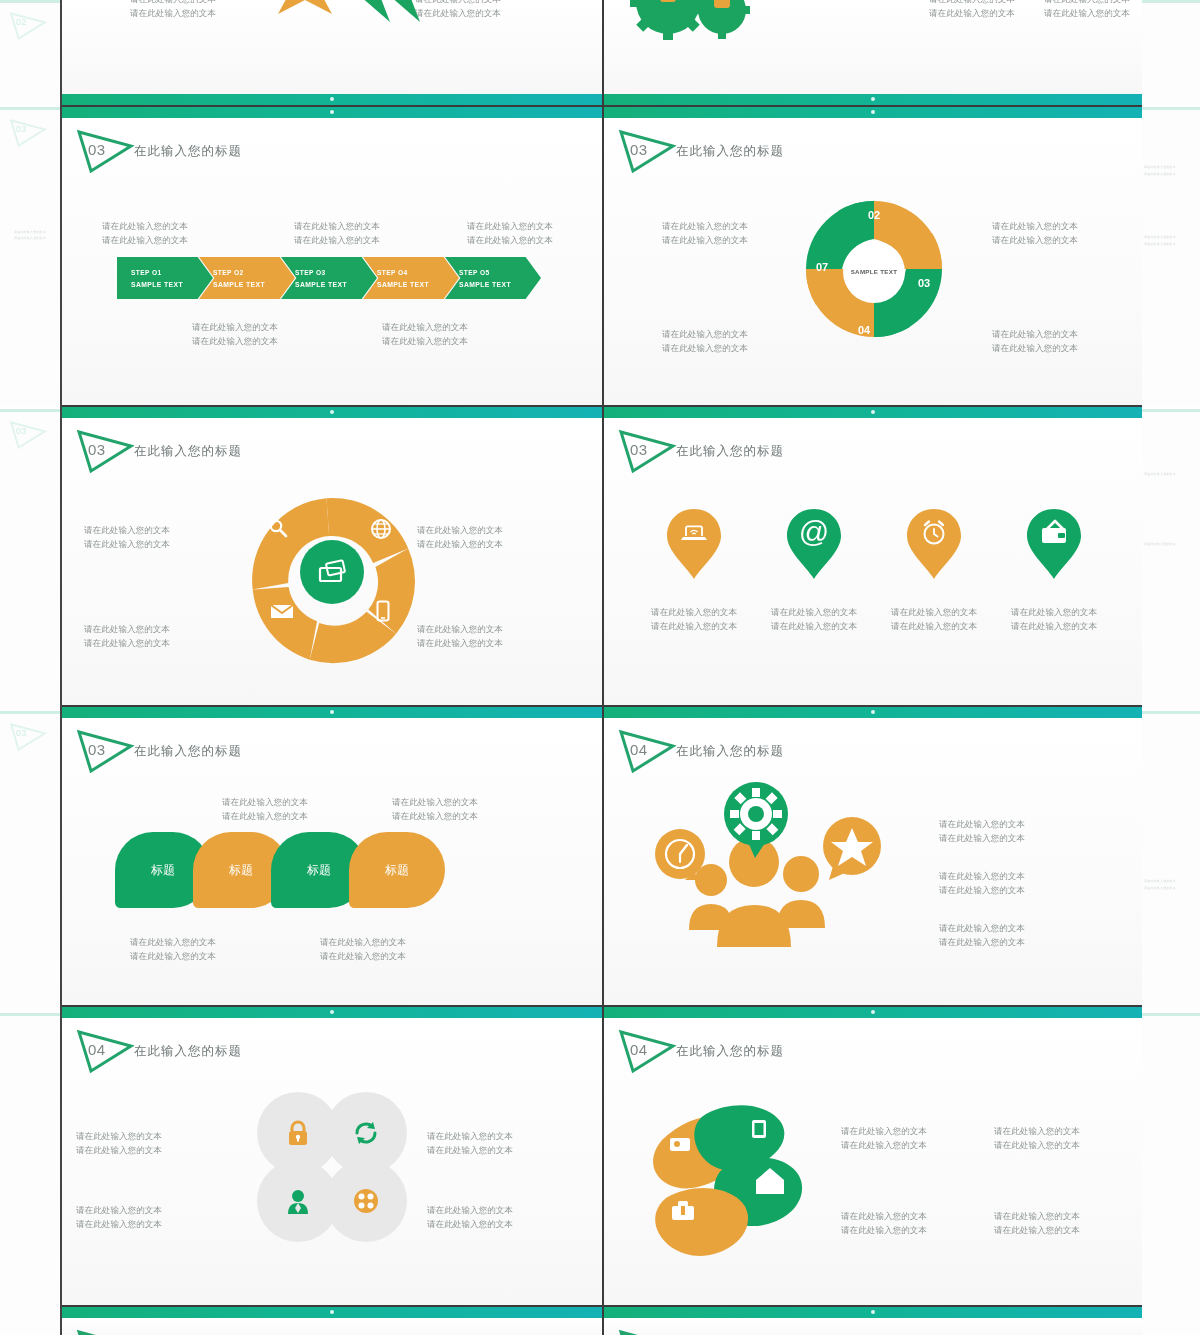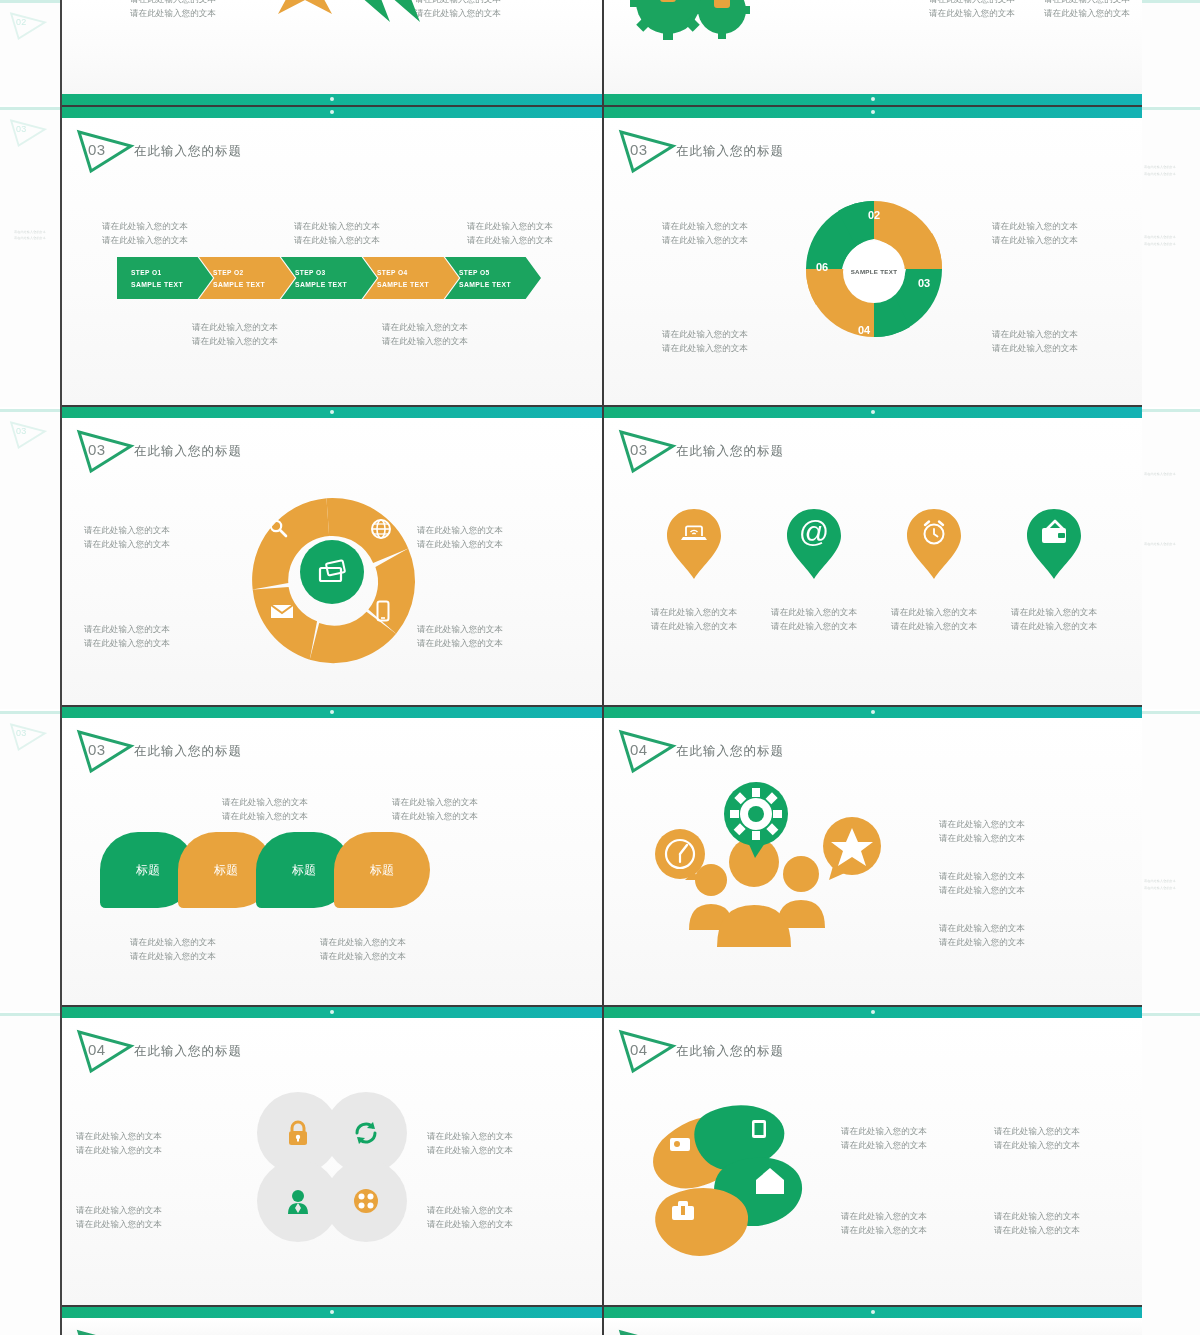--- a/index.html
+++ b/index.html
@@ -82,21 +82,21 @@
   
   .pins{ position:absolute; left:30px; top:100px; width:480px;
          display:flex; justify-content:space-around; }
   .pin{ position:relative; width:58px; height:72px; }
   .pin .ico{ position:absolute; left:0; top:0; width:58px; height:58px;
     display:flex; align-items:center; justify-content:center; color:#fff; z-index:3; }
   .pin-caps{ position:absolute; left:30px; top:190px; width:480px;
              display:flex; justify-content:space-around; }
 
   
-  .leaves{ position:absolute; left:38px; top:125px; display:flex; }
+  .leaves{ position:absolute; left:53px; top:125px; display:flex; }
   .leaf{ width:96px; height:76px; display:flex; align-items:center; justify-content:center;
     color:#fff; font-size:12px;
     border-radius:42px 42px 42px 6px; }
   .leaf + .leaf{ margin-left:-18px; }
   .leaf.g{ background:#12a463; }
   .leaf.o{ background:#e8a33d; }
 
   
   .people{ position:absolute; left:45px; top:55px; width:260px; height:215px; }
 
@@ -291,21 +291,21 @@
             <path d="M148 80 A68 68 0 0 1 80 148 L80 112 A38 38 0 0 0 112 80 Z" fill="#12a463"></path>
             <path d="M80 148 A68 68 0 0 1 12 80 L50 80 A38 38 0 0 0 80 110 Z" fill="#e8a33d"></path>
             <path d="M12 80 A68 68 0 0 1 80 12 L80 50 A38 38 0 0 0 48 80 Z" fill="#12a463"></path>
 
             <path d="M80 12 A68 68 0 0 0 44 22 L60 54 A38 38 0 0 1 80 50 Z" fill="#12a463"></path>
             <path d="M148 80 A68 68 0 0 0 138 44 L106 60 A38 38 0 0 1 110 80 Z" fill="#e8a33d"></path>
             <path d="M80 148 A68 68 0 0 0 116 138 L100 106 A38 38 0 0 1 80 110 Z" fill="#12a463"></path>
             <path d="M12 80 A68 68 0 0 0 22 116 L54 100 A38 38 0 0 1 50 80 Z" fill="#e8a33d"></path>
           </svg>
           <div class="pin-core">SAMPLE TEXT</div>
-          <div class="pin-lbl" style="left:22px;top:72px">06</div>
+          <div class="pin-lbl" style="left:22px;top:72px">07</div>
           <div class="pin-lbl" style="left:74px;top:20px">02</div>
           <div class="pin-lbl" style="left:124px;top:88px">03</div>
           <div class="pin-lbl" style="left:64px;top:135px">04</div>
         </div>
 
         <div class="ph" style="position:absolute;left:58px;top:112px">请在此处输入您的文本</div>
         <div class="ph" style="position:absolute;left:58px;top:126px">请在此处输入您的文本</div>
         <div class="ph" style="position:absolute;left:388px;top:112px">请在此处输入您的文本</div>
         <div class="ph" style="position:absolute;left:388px;top:126px">请在此处输入您的文本</div>
         <div class="ph" style="position:absolute;left:58px;top:220px">请在此处输入您的文本</div>

